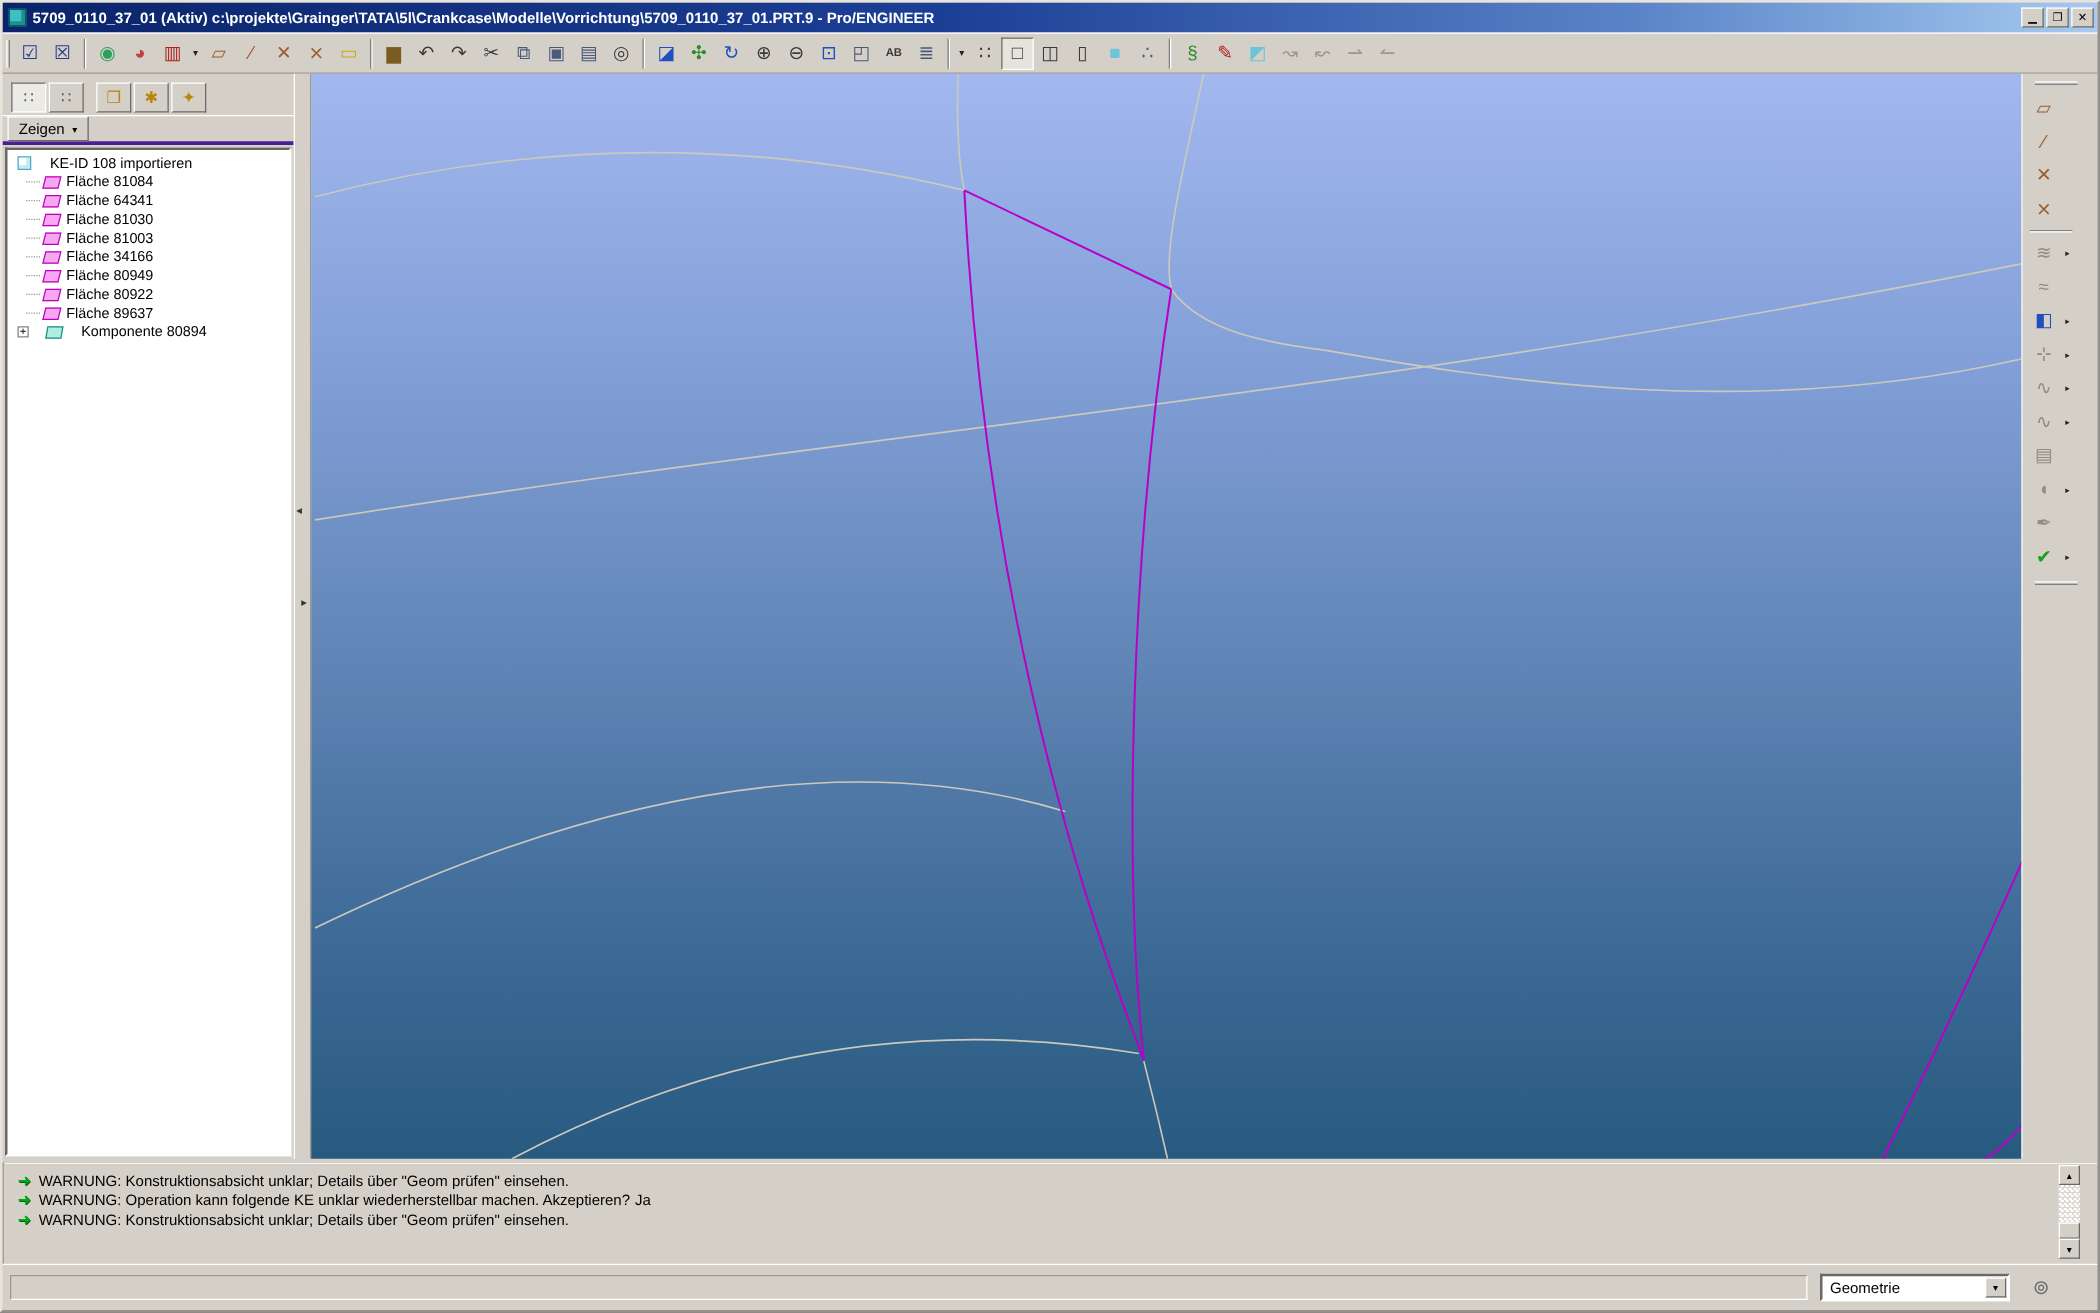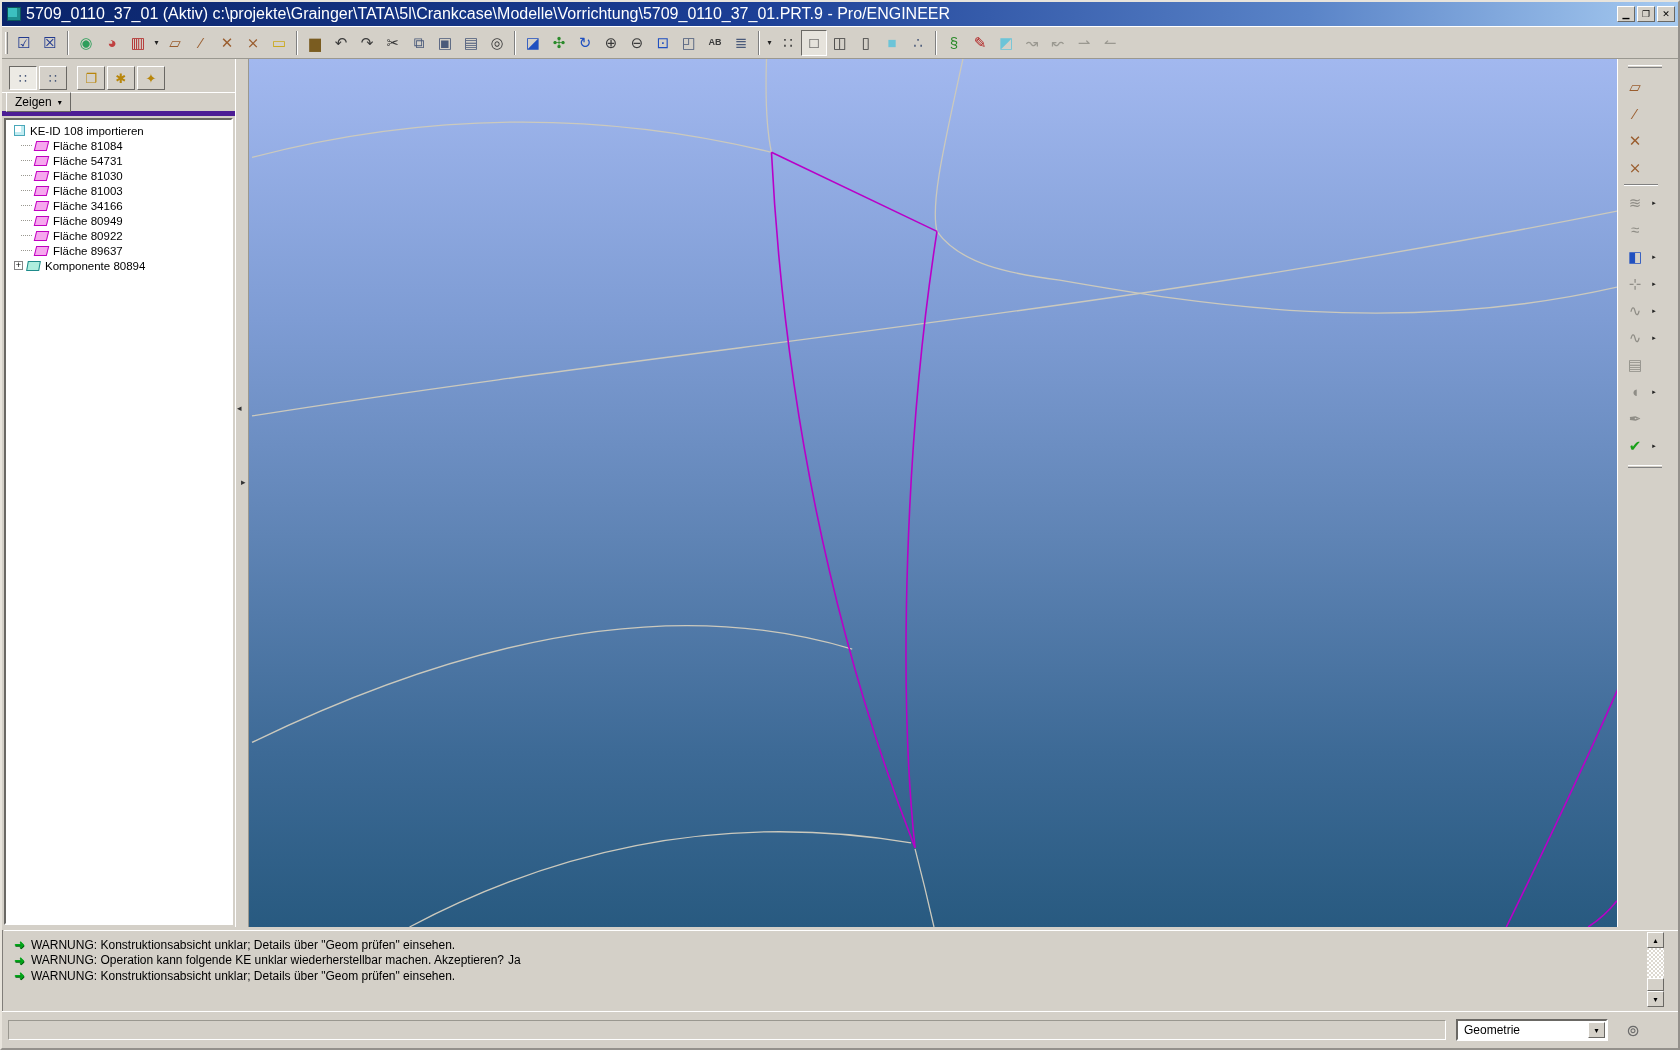--- a/index.html
+++ b/index.html
@@ -6,21 +6,21 @@
   .screen{width:1680px;height:1050px;position:relative;display:flex;flex-direction:column;
     background:#d4d0c8;font-family:"Liberation Sans","DejaVu Sans",sans-serif;
     overflow:hidden;box-sizing:border-box;border:2px outset #e8e4dc;}
   *{box-sizing:border-box;}
 
   
   .titlebar{height:24px;flex:0 0 24px;display:flex;align-items:center;padding:0 3px;
     background:linear-gradient(90deg,#0a246a 0%,#1c3f96 45%,#5a84c8 78%,#a6caf0 100%);}
   .title-icon{width:14px;height:14px;background:#3cc0c0;border:1px solid #0a5a5a;
     box-shadow:inset -3px -3px 0 #1e8f8f;margin:0 5px 0 2px;flex:0 0 14px;}
-  .title-text{color:#fff;font-weight:normal;font-size:16px;white-space:nowrap;overflow:hidden;flex:1;}
+  .title-text{color:#fff;font-weight:bold;font-size:12px;white-space:nowrap;overflow:hidden;flex:1;}
   .win-btn{width:18px;height:16px;margin-left:2px;background:#d4d0c8;border:1px solid;
     border-color:#fff #6a6864 #6a6864 #fff;display:flex;align-items:center;justify-content:center;
     font-size:9px;color:#000;line-height:1;}
 
   
   .menubar{height:22px;flex:0 0 22px;display:flex;align-items:center;padding-left:5px;font-size:12px;color:#000;}
   .menu-item{display:inline-block;padding:3px 8px;cursor:default;}
   .menu-item::first-letter{text-decoration:underline;}
 
   
@@ -43,28 +43,28 @@
   .main{flex:1;display:flex;min-height:0;border-top:1px solid #9a9890;}
 
   
   .left-panel{width:233px;flex:0 0 233px;display:flex;flex-direction:column;padding-top:4px;}
   .panel-tabs{height:27px;display:flex;align-items:flex-end;padding-left:7px;}
   .ptab{width:28px;height:24px;display:flex;align-items:center;justify-content:center;
     border:1px solid;border-color:#fff #6a6864 #6a6864 #fff;background:#d4d0c8;font-size:13px;margin-right:2px;}
   .ptab.active{border-color:#6a6864 #fff #fff #6a6864;background:#eceae4;}
   .ptab.gap{margin-left:8px;}
   .zeigen-row{height:24px;display:flex;align-items:center;padding:2px 0 2px 4px;
-    border-top:1px solid #fff;border-bottom:5px solid #4c1d95;margin-top:2px;}
+    border-top:1px solid #fff;border-bottom:3px solid #4c1d95;margin-top:2px;}
   .zeigen-btn{border:1px solid;border-color:#fff #6a6864 #6a6864 #fff;background:#d4d0c8;
     font-size:12px;padding:2px 8px;display:flex;align-items:center;gap:6px;}
   .zeigen-btn .car{font-size:8px;}
   .tree-box{flex:1;margin:2px 2px 2px 2px;background:#fff;border:2px solid;
     border-color:#6a6864 #fff #fff #6a6864;overflow:hidden;padding-top:3px;font-size:11.5px;color:#000;}
   .tree-row{height:15px;display:flex;align-items:center;white-space:nowrap;cursor:default;}
-  .tr-root{padding-left:8px;}
+  .tr-root{padding-left:8px;gap:10px;}
   .tr-child{padding-left:15px;}
   .dots{width:11px;height:1px;border-top:1px dotted #9a9890;margin-right:2px;flex:0 0 11px;}
   .icon-cube-root{width:11px;height:11px;background:#fff;border:1px solid #4aa8ba;
     box-shadow:inset -3px -3px 0 #c2ecf2;margin-right:5px;flex:0 0 11px;}
   .icon-surface{width:13px;height:10px;background:#f6a8ee;border:1px solid #c000c0;
     transform:skewX(-14deg);margin:0 5px 0 1px;flex:0 0 13px;}
   .icon-component{width:13px;height:10px;background:#aeeede;border:1px solid #1e8a8a;
     transform:skewX(-10deg);margin:0 5px 0 1px;flex:0 0 13px;}
   .expand-box{width:9px;height:9px;border:1px solid #848284;background:#fff;font-size:9px;
     line-height:7px;text-align:center;margin-right:3px;flex:0 0 9px;color:#000;}
@@ -303,21 +303,21 @@
           <span>KE-ID 108 importieren</span>
         </div>
         <div class="tree-row tr-child">
           <span class="dots"></span>
             <span class="icon-surface"></span>
           <span>Fläche 81084</span>
         </div>
         <div class="tree-row tr-child">
           <span class="dots"></span>
             <span class="icon-surface"></span>
-          <span>Fläche 54731</span>
+          <span>Fläche 64341</span>
         </div>
         <div class="tree-row tr-child">
           <span class="dots"></span>
             <span class="icon-surface"></span>
           <span>Fläche 81030</span>
         </div>
         <div class="tree-row tr-child">
           <span class="dots"></span>
             <span class="icon-surface"></span>
           <span>Fläche 81003</span>

